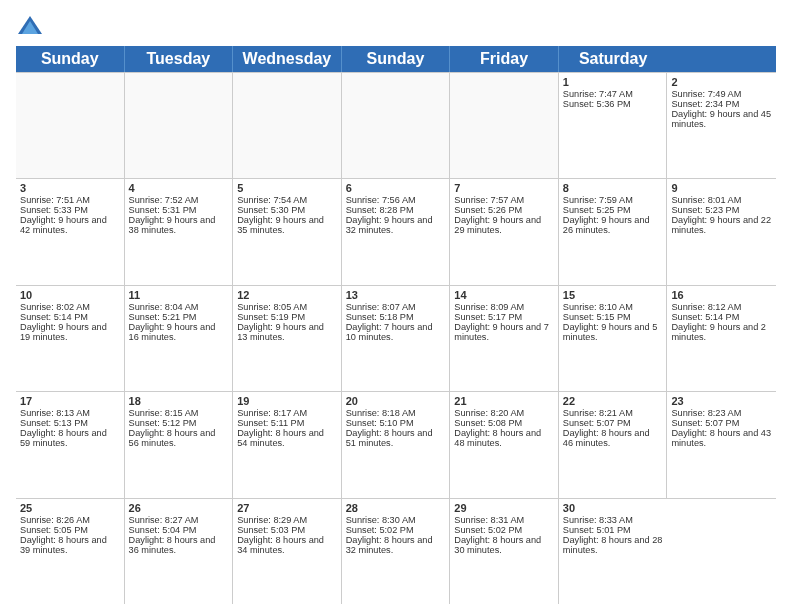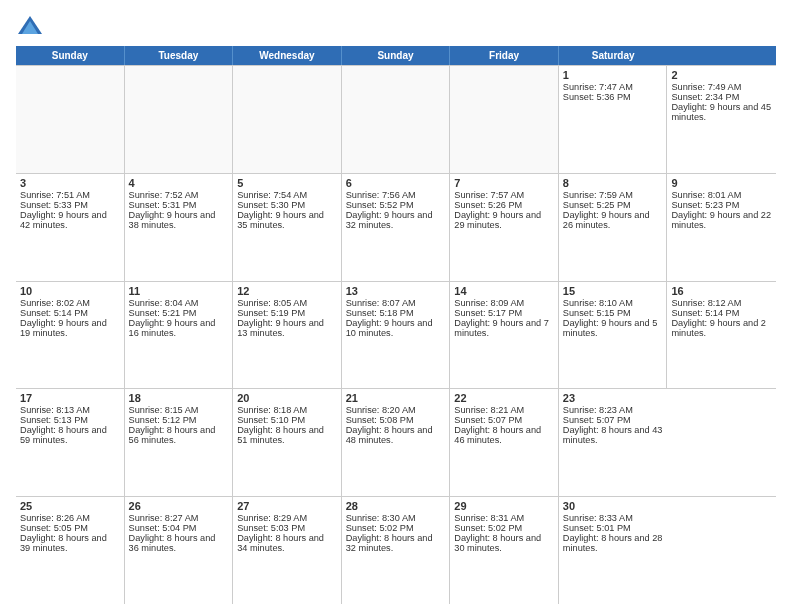--- a/index.html
+++ b/index.html
@@ -64,21 +64,21 @@
       display: flex;
       flex-direction: column;
     }
     .cal-header {
       display: grid;
       grid-template-columns: repeat(7, 1fr);
       background: #2f6db5;
     }
     .cal-header-cell {
       color: #fff;
-      font-size: 10px;
+      font-size: 16px;
       font-weight: bold;
       padding: 4px 4px;
       text-align: center;
       border-right: 1px solid #5590cc;
     }
     .cal-header-cell:last-child { border-right: none; }
     .cal-body {
       flex: 1;
       display: flex;
       flex-direction: column;
@@ -175,21 +175,21 @@
           </div>
           <div class="cal-cell">
             <span class="day-num">5</span>
             <div>Sunrise: 7:54 AM</div>
             <div>Sunset: 5:30 PM</div>
             <div>Daylight: 9 hours and 35 minutes.</div>
           </div>
           <div class="cal-cell">
             <span class="day-num">6</span>
             <div>Sunrise: 7:56 AM</div>
-            <div>Sunset: 5:52 PM</div>
+            <div>Sunset: 8:28 PM</div>
             <div>Daylight: 9 hours and 32 minutes.</div>
           </div>
           <div class="cal-cell">
             <span class="day-num">7</span>
             <div>Sunrise: 7:57 AM</div>
             <div>Sunset: 5:26 PM</div>
             <div>Daylight: 9 hours and 29 minutes.</div>
           </div>
           <div class="cal-cell">
             <span class="day-num">8</span>
@@ -220,21 +220,21 @@
           <div class="cal-cell">
             <span class="day-num">12</span>
             <div>Sunrise: 8:05 AM</div>
             <div>Sunset: 5:19 PM</div>
             <div>Daylight: 9 hours and 13 minutes.</div>
           </div>
           <div class="cal-cell">
             <span class="day-num">13</span>
             <div>Sunrise: 8:07 AM</div>
             <div>Sunset: 5:18 PM</div>
-            <div>Daylight: 9 hours and 10 minutes.</div>
+            <div>Daylight: 7 hours and 10 minutes.</div>
           </div>
           <div class="cal-cell">
             <span class="day-num">14</span>
             <div>Sunrise: 8:09 AM</div>
             <div>Sunset: 5:17 PM</div>
             <div>Daylight: 9 hours and 7 minutes.</div>
           </div>
           <div class="cal-cell">
             <span class="day-num">15</span>
             <div>Sunrise: 8:10 AM</div>
@@ -253,20 +253,26 @@
             <span class="day-num">17</span>
             <div>Sunrise: 8:13 AM</div>
             <div>Sunset: 5:13 PM</div>
             <div>Daylight: 8 hours and 59 minutes.</div>
           </div>
           <div class="cal-cell">
             <span class="day-num">18</span>
             <div>Sunrise: 8:15 AM</div>
             <div>Sunset: 5:12 PM</div>
             <div>Daylight: 8 hours and 56 minutes.</div>
+          </div>
+          <div class="cal-cell">
+            <span class="day-num">19</span>
+            <div>Sunrise: 8:17 AM</div>
+            <div>Sunset: 5:11 PM</div>
+            <div>Daylight: 8 hours and 54 minutes.</div>
           </div>
           <div class="cal-cell">
             <span class="day-num">20</span>
             <div>Sunrise: 8:18 AM</div>
             <div>Sunset: 5:10 PM</div>
             <div>Daylight: 8 hours and 51 minutes.</div>
           </div>
           <div class="cal-cell">
             <span class="day-num">21</span>
             <div>Sunrise: 8:20 AM</div>

